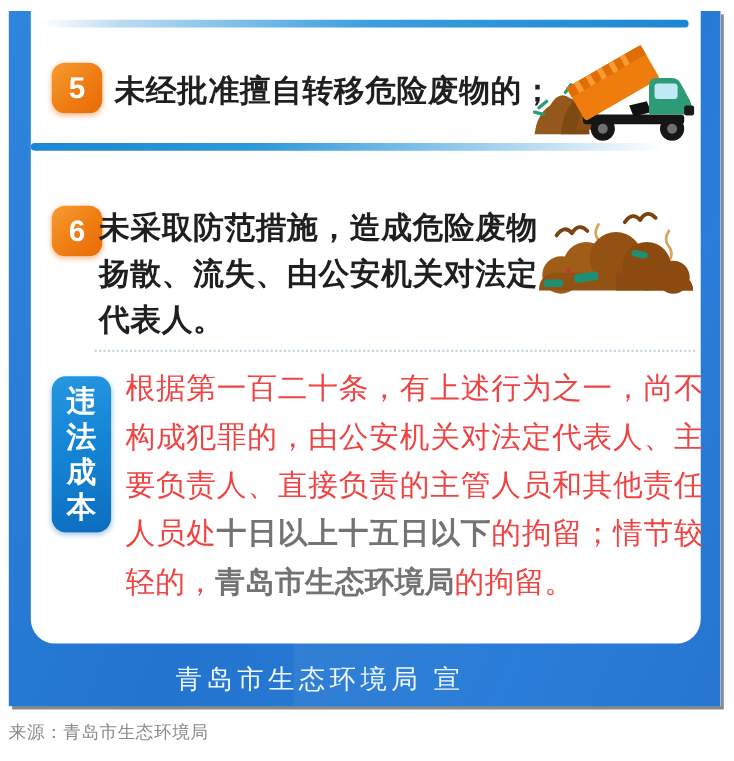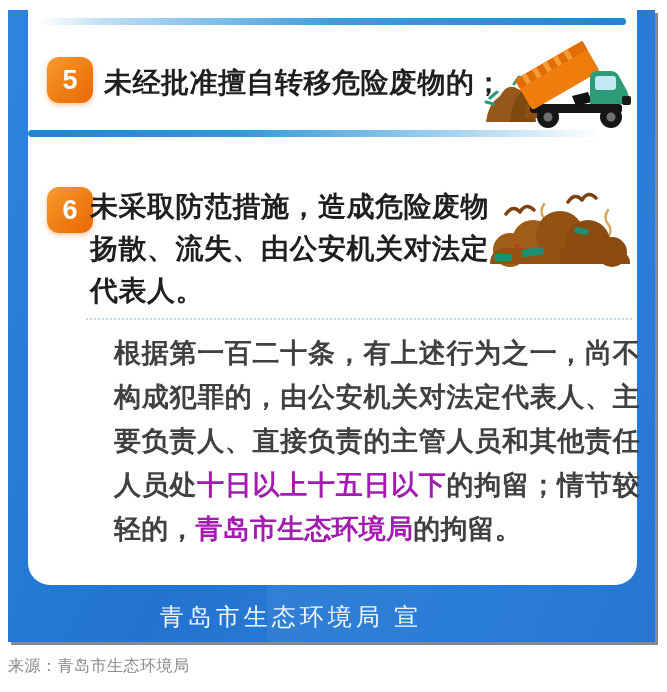--- a/index.html
+++ b/index.html
@@ -62,22 +62,22 @@
   }
   .cost-label {
     width:30px; color:#ffffff; font-weight:bold; font-size:27px; line-height:32px;
     word-break:break-all; text-align:center;
   }
   .cost-text {
     position:absolute; left:86px; top:331px; width:526px;
     font-size:27px; line-height:44px; color:#454545; letter-spacing:0.2px;
     text-align:justify;
   }
-  .cost-text .seg-red { color:#a21caf; font-weight:bold; }
-  .cost-text .seg-normal { color:#404040;font-weight:bold; }
+  .cost-text .seg-red { color:#737373; font-weight:bold; }
+  .cost-text .seg-normal { color:#ef4444; }
   .poster-footer {
     position:absolute; left:8px; top:601px; width:566px; text-align:center;
     color:#eef7ff; font-size:24px; letter-spacing:4px;
   }
   .source-caption {
     position:absolute; left:8px; top:656px;
     color:#8a8a8a; font-size:16px; letter-spacing:0.5px;
   }
 </style>
 </head>
@@ -155,20 +155,23 @@
       <path d="M74,74 h70 q0,-12 -16,-16 h-54 z" fill="#8a4a10"></path>
 
       <rect x="36" y="58" width="22" height="8" rx="3" fill="#1f8f74" transform="rotate(-8 47 62)"></rect>
       <rect x="8" y="64" width="18" height="7" rx="3" fill="#1f8f74"></rect>
       <rect x="88" y="38" width="15" height="6" rx="3" fill="#1f8f74" transform="rotate(12 95 41)"></rect>
       <circle cx="31" cy="56" r="2.2" fill="#c0392b"></circle>
     </svg>
 
     <div class="dotted-line"></div>
 
+    <div class="cost-box">
+      <div class="cost-label">违法成本</div>
+    </div>
     <div class="cost-text"><span class="seg-normal">根据第一百二十条，有上述行为之一，尚不构成犯罪的，由公安机关对法定代表人、主要负责人、直接负责的主管人员和其他责任人员处</span><span class="seg-red">十日以上十五日以下</span><span class="seg-normal">的拘留；情节较轻的，</span><span class="seg-red">青岛市生态环境局</span><span class="seg-normal">的拘留。</span></div>
 
   </div>
 
   <div class="poster-footer">青岛市生态环境局 宣</div>
 
   <div class="source-caption">来源：青岛市生态环境局</div>
 
 </div>
 

